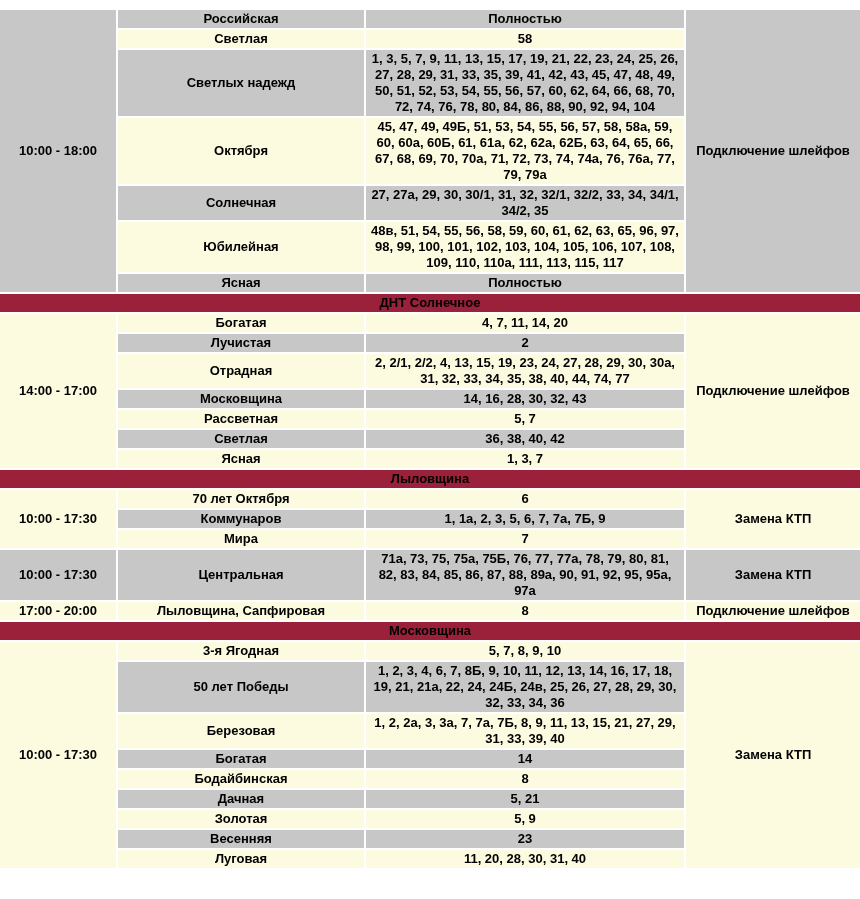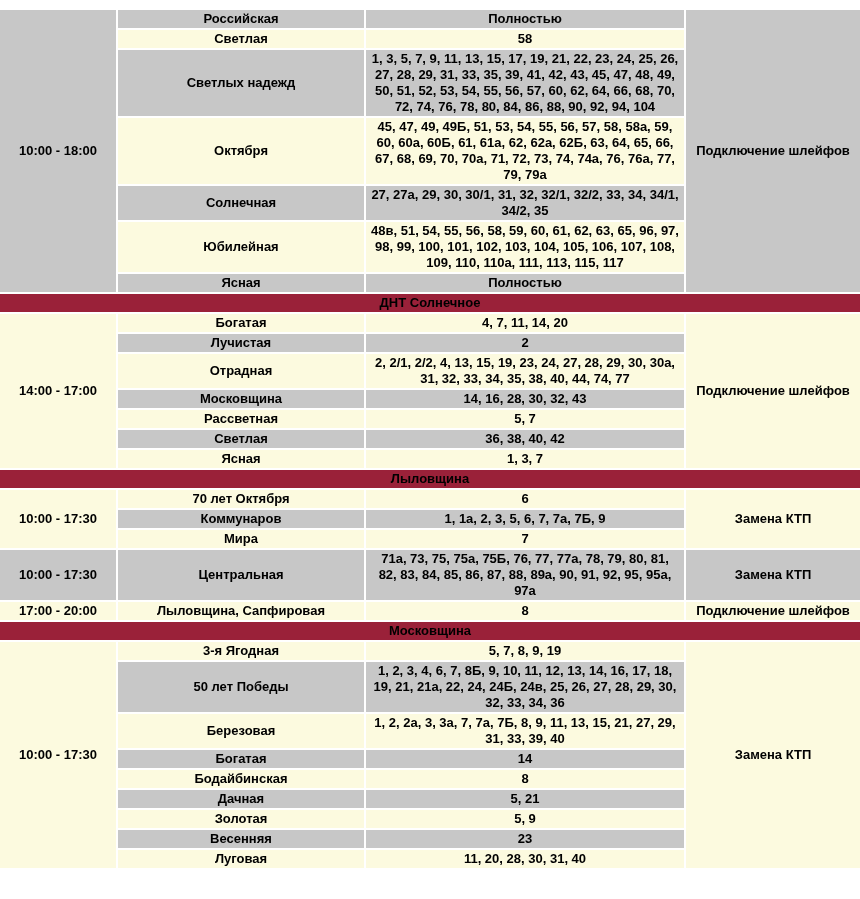--- a/index.html
+++ b/index.html
@@ -155,21 +155,21 @@
           <td class="c-street tone-yellow">Лыловщина, Сапфировая</td>
           <td class="c-houses tone-yellow">8</td>
           <td class="c-work tone-yellow" rowspan="1">Подключение шлейфов</td>
         </tr>
         <tr>
           <td class="section-header" colspan="4">Московщина</td>
         </tr>
         <tr>
           <td class="c-time tone-yellow" rowspan="9">10:00 - 17:30</td>
           <td class="c-street tone-yellow">3-я Ягодная</td>
-          <td class="c-houses tone-yellow">5, 7, 8, 9, 19</td>
+          <td class="c-houses tone-yellow">5, 7, 8, 9, 10</td>
           <td class="c-work tone-yellow" rowspan="9">Замена КТП</td>
         </tr>
         <tr>
           <td class="c-street tone-gray">50 лет Победы</td>
           <td class="c-houses tone-gray">1, 2, 3, 4, 6, 7, 8Б, 9, 10, 11, 12, 13, 14, 16, 17, 18, 19, 21, 21а, 22, 24, 24Б, 24в, 25, 26, 27, 28, 29, 30, 32, 33, 34, 36</td>
         </tr>
         <tr>
           <td class="c-street tone-yellow">Березовая</td>
           <td class="c-houses tone-yellow">1, 2, 2а, 3, 3а, 7, 7а, 7Б, 8, 9, 11, 13, 15, 21, 27, 29, 31, 33, 39, 40</td>
         </tr>

